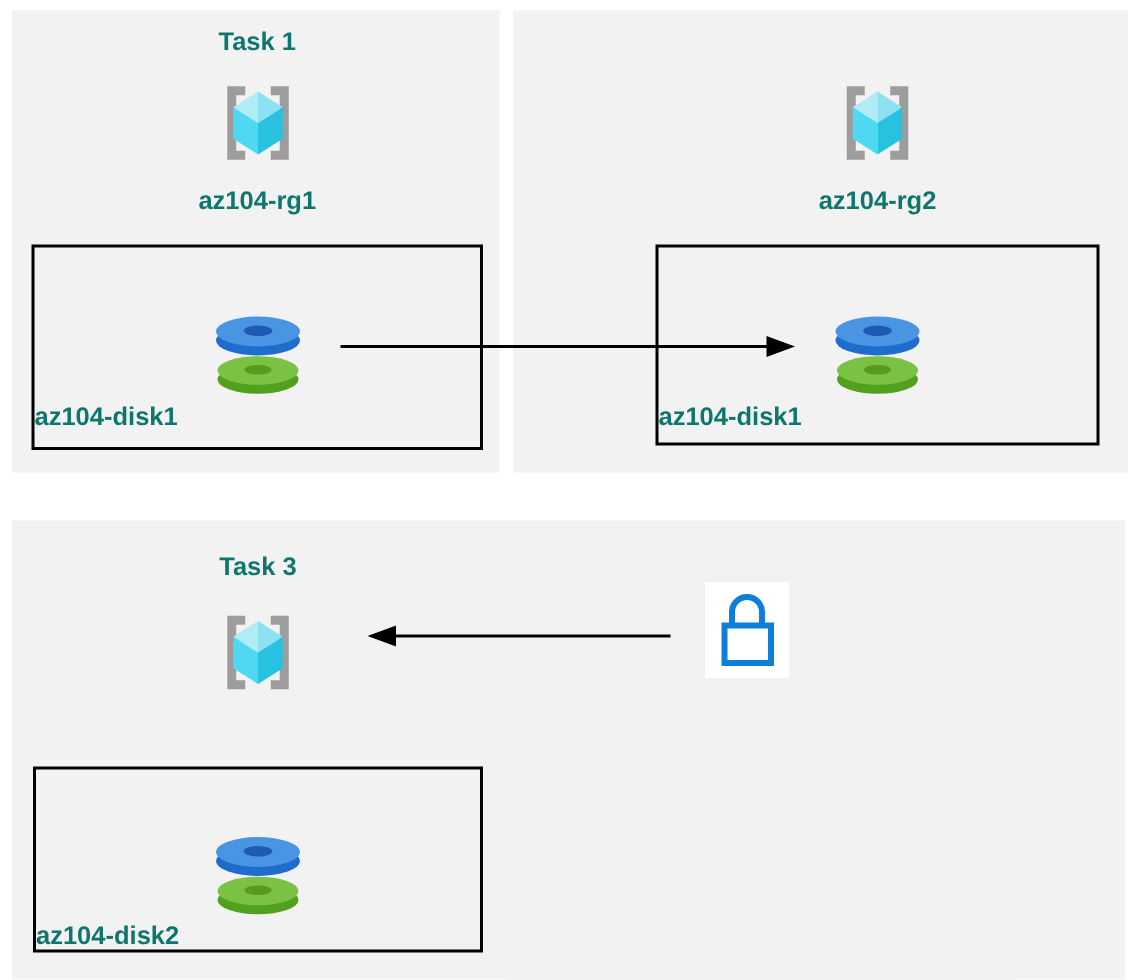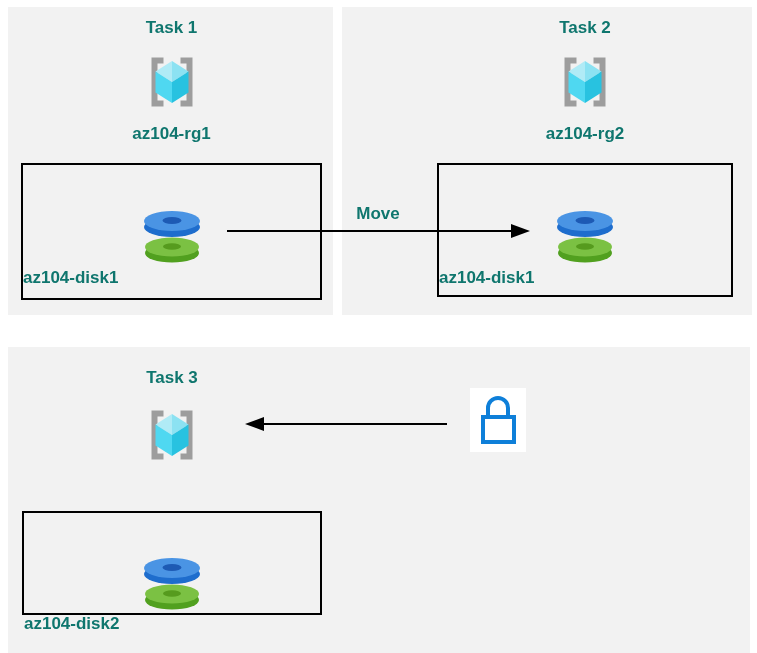--- a/index.html
+++ b/index.html
@@ -128,21 +128,20 @@
           <ellipse cx="30" cy="16" rx="28" ry="10" style="fill:var(--disk-blue-top,#4a94e4)"></ellipse>
           <ellipse cx="30" cy="15.5" rx="9.5" ry="3.5" style="fill:var(--disk-blue-hole,#1d5ab4)"></ellipse>
         </svg>
         <div class="disk-label" style="top:103px;">az104-disk1</div>
       </div>
     </div>
   </div>
 
   <div class="panel" style="left:342px; top:7px; width:410px; height:308px;">
     <div class="task-col" style="left:95px; width:296px;">
-      <div class="task-title" style="top:11px;">Task 2</div>
 
       <svg class="rg-icon" style="top:45px;" viewBox="0 0 60 60">
         <path d="M21.5 8.5 H12.5 V51.5 H21.5" fill="none" style="stroke:var(--bracket-gray,#9d9d9d)" stroke-width="6"></path>
         <path d="M38.5 8.5 H47.5 V51.5 H38.5" fill="none" style="stroke:var(--bracket-gray,#9d9d9d)" stroke-width="6"></path>
         <polygon points="30,9 13.5,19.5 30,30" style="fill:var(--cube-top-left,#b0ebf6)"></polygon>
         <polygon points="30,9 46.5,19.5 30,30" style="fill:var(--cube-top-right,#8ce2f2)"></polygon>
         <polygon points="13.5,19.5 30,30 30,51 13.5,40.5" style="fill:var(--cube-left,#4fd8f1)"></polygon>
         <polygon points="46.5,19.5 30,30 30,51 46.5,40.5" style="fill:var(--cube-right,#28c2e0)"></polygon>
       </svg>
 
@@ -169,21 +168,21 @@
       <svg class="rg-icon" style="top:58px;" viewBox="0 0 60 60">
         <path d="M21.5 8.5 H12.5 V51.5 H21.5" fill="none" style="stroke:var(--bracket-gray,#9d9d9d)" stroke-width="6"></path>
         <path d="M38.5 8.5 H47.5 V51.5 H38.5" fill="none" style="stroke:var(--bracket-gray,#9d9d9d)" stroke-width="6"></path>
         <polygon points="30,9 13.5,19.5 30,30" style="fill:var(--cube-top-left,#b0ebf6)"></polygon>
         <polygon points="30,9 46.5,19.5 30,30" style="fill:var(--cube-top-right,#8ce2f2)"></polygon>
         <polygon points="13.5,19.5 30,30 30,51 13.5,40.5" style="fill:var(--cube-left,#4fd8f1)"></polygon>
         <polygon points="46.5,19.5 30,30 30,51 46.5,40.5" style="fill:var(--cube-right,#28c2e0)"></polygon>
       </svg>
 
 
-      <div class="res-box" style="top:164px; height:104px;">
+      <div class="res-box" style="top:164px; height:124px;">
         <svg class="disk-icon" style="top:39px;" viewBox="0 0 60 58">
           <ellipse cx="30" cy="48" rx="27" ry="9.5" style="fill:var(--disk-green-side,#51a01f)"></ellipse>
           <ellipse cx="30" cy="42" rx="27" ry="9.5" style="fill:var(--disk-green-top,#7bc143)"></ellipse>
           <ellipse cx="30" cy="41.5" rx="9" ry="3.2" style="fill:var(--disk-green-hole,#569b1e)"></ellipse>
           <ellipse cx="30" cy="22" rx="28" ry="10" style="fill:var(--disk-blue-side,#1e6dcd)"></ellipse>
           <ellipse cx="30" cy="16" rx="28" ry="10" style="fill:var(--disk-blue-top,#4a94e4)"></ellipse>
           <ellipse cx="30" cy="15.5" rx="9.5" ry="3.5" style="fill:var(--disk-blue-hole,#1d5ab4)"></ellipse>
         </svg>
         <div class="disk-label" style="top:101px;">az104-disk2</div>
       </div>
@@ -201,15 +200,14 @@
     <g>
       <line x1="227" y1="231" x2="513" y2="231" style="stroke:var(--arrow,#000)" stroke-width="2"></line>
       <polygon points="530,231 511,224 511,238" style="fill:var(--arrow,#000)"></polygon>
     </g>
     <g>
       <line x1="447" y1="424" x2="263" y2="424" style="stroke:var(--arrow,#000)" stroke-width="2"></line>
       <polygon points="245,424 264,417 264,431" style="fill:var(--arrow,#000)"></polygon>
     </g>
   </svg>
 
-  <div class="move-label">Move</div>
 
 </div>
 
 </body></html>

